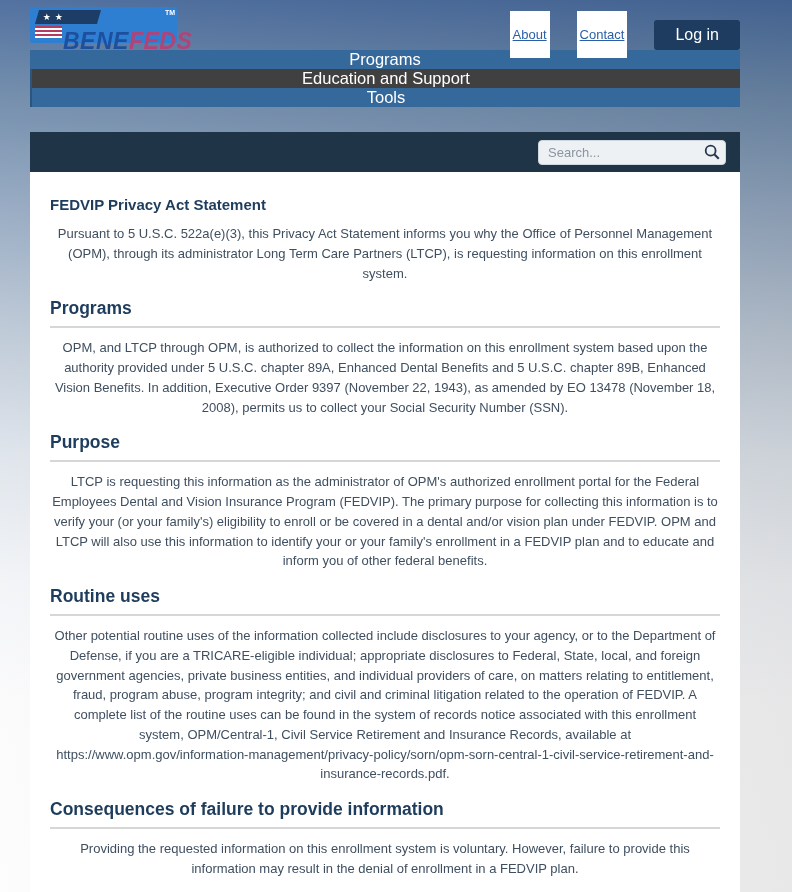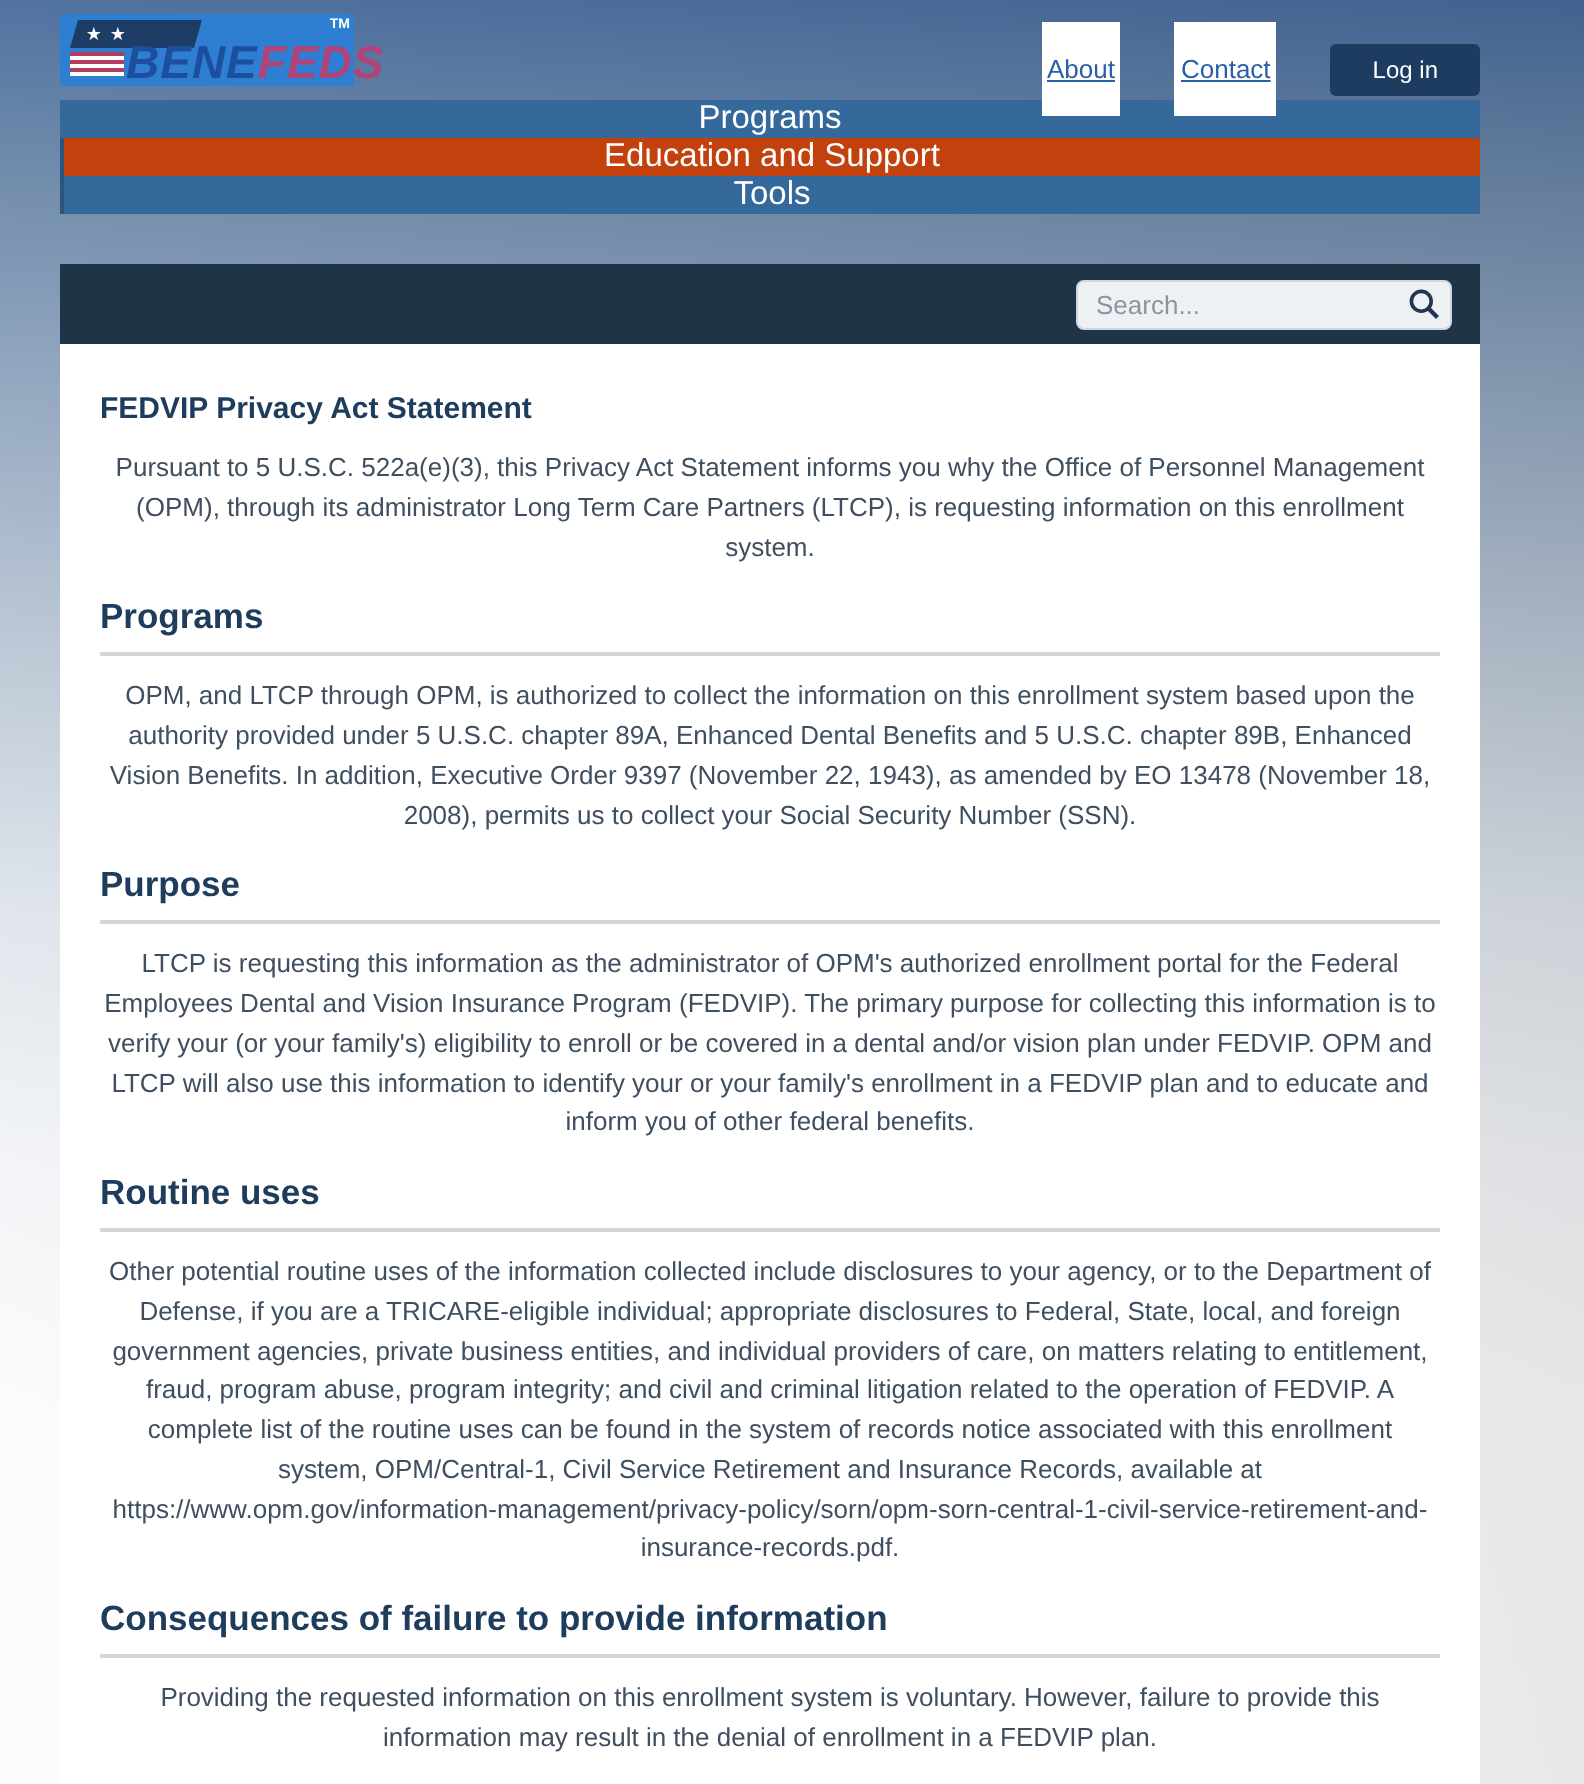--- a/index.html
+++ b/index.html
@@ -29,47 +29,47 @@
     background: #1d3d66; transform: skewX(-16deg);
     display: flex; align-items: center; gap: 4px; padding-left: 6px;
   }
   .logo-star { color: #ffffff; font-size: 9px; line-height: 1; transform: skewX(16deg); }
   .logo-star::before { content: "★"; }
   .logo-stripes {
     position: absolute; left: 5px; bottom: 5px; width: 27px; height: 12px;
     background: repeating-linear-gradient(180deg, #b23b5e 0 2px, #ffffff 2px 4px);
   }
   .logo-word {
-    position: absolute; left: 33px; top: 11px;
+    position: absolute; left: 33px; top: 21px;
     font-style: italic; font-weight: bold; font-size: 23px; letter-spacing: 0.5px;
     white-space: nowrap;
     text-align: right;
   }
   .logo-bene { color: #1d4f9f; }
   .logo-feds { color: #b04479; }
   .logo-tm { position: absolute; right: 2px; top: 2px; color: #ffffff; font-size: 7px; font-weight: bold; }
 
   .header-right { position: absolute; right: 52px; top: 11px; display: flex; align-items: center; }
   .header-link {
     background: #ffffff; color: #2a5fa8; text-decoration: underline;
     font-size: 13px; padding: 16px 3px; margin-right: 27px; cursor: pointer;
   }
   .login-btn {
     background: #1d3c5f; color: #ffffff; border: none; border-radius: 3px;
-    font-size: 12px; font-family: inherit; padding: 6px 21px; cursor: pointer;
+    font-size: 16px; font-family: inherit; padding: 6px 21px; cursor: pointer;
   }
 
   
   .main-nav { display: flex; height: 50px; }
   .nav-tab {
     flex: 1 1 0; background: #35699c; color: #ffffff; font-size: 16.5px;
     display: flex; align-items: center; justify-content: center; cursor: pointer;
   }
   .nav-tab + .nav-tab { border-left: 2px solid #29557f; }
-  .nav-tab.active { background: #c2410c; }
+  .nav-tab.active { background: #404040; }
 
   
   .search-strip { height: 40px; background: #203448; position: relative; margin-top: 32px; }
   .search-box { position: absolute; right: 14px; top: 8px; width: 188px; height: 25px; }
   .search-input {
     width: 100%; height: 100%; border: 1px solid #cfd6dd; border-radius: 4px;
     background: #eef1f4; font-family: inherit; font-size: 13px; color: #35424f;
     padding: 0 28px 0 9px; outline: none;
   }
   .search-input::placeholder { color: #8a95a1; }

